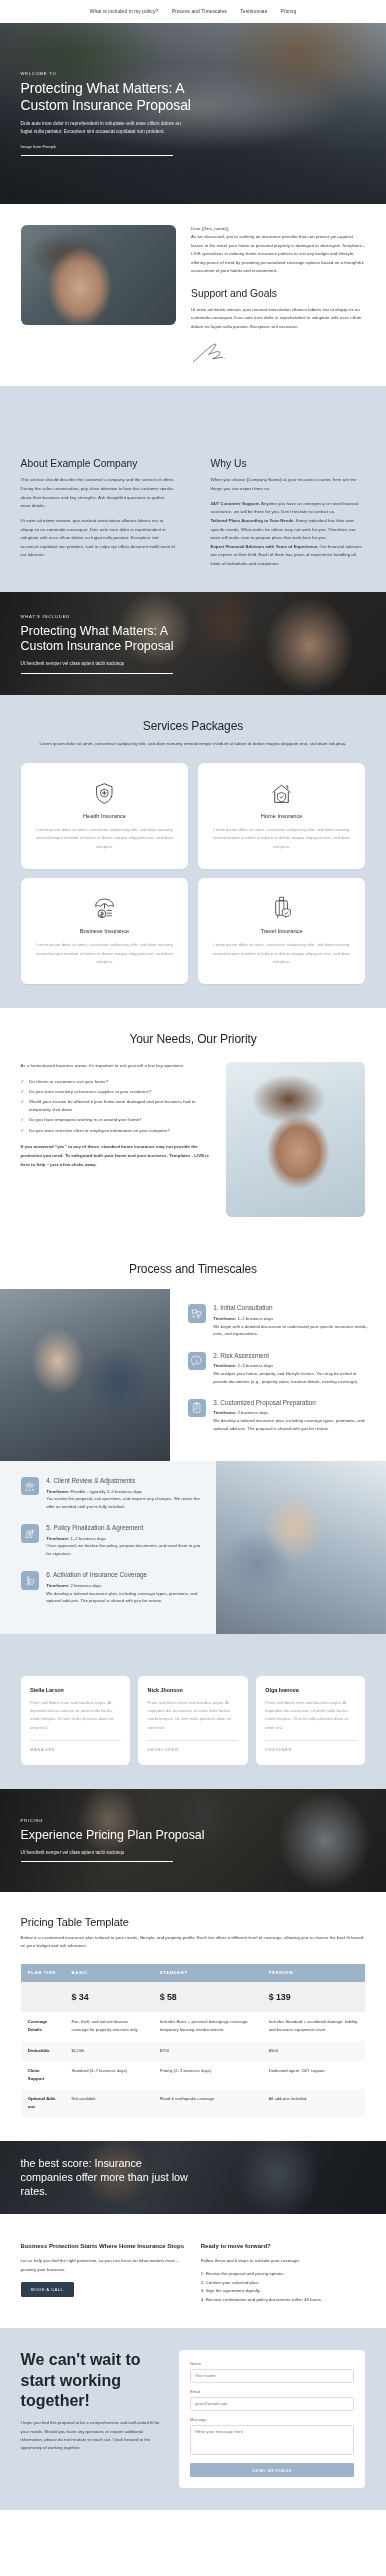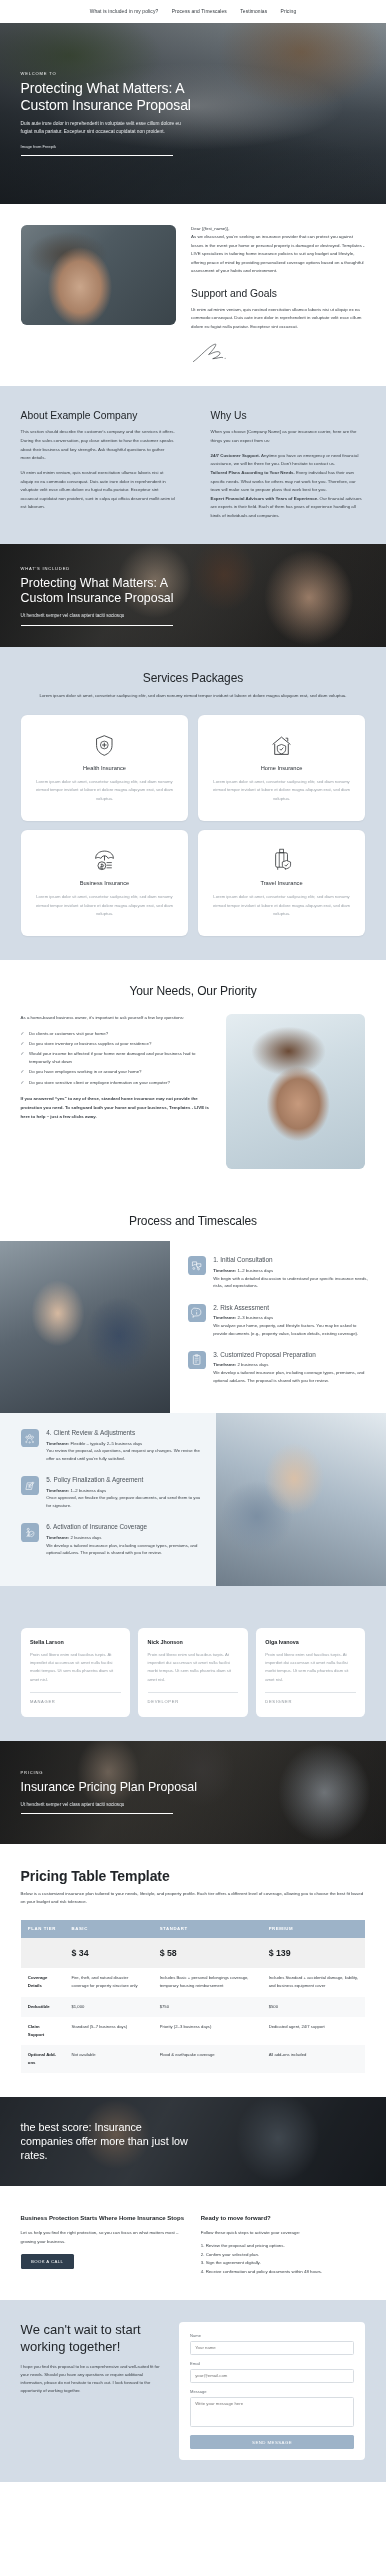--- a/index.html
+++ b/index.html
@@ -41,39 +41,39 @@
     max-width:196px;
   }
   .hero p.sub { color:#e9ecef; font-size:4.8px; line-height:1.65; max-width:170px; margin-top:7.2px; }
   .hero .credit { color:#dfe3e6; font-size:4.1px; margin-top:8.2px; }
   .rule { width:152px; height:1px; background:#fff; margin-top:6.2px; }
 
   
   .sect { padding:24px 20.6px; }
   .sect.grey { background:#d3dce6; }
   h2.ctr { text-align:center; font-weight:300; font-size:12px; letter-spacing:-0.1px; color:#22262a; }
-  h2.left { font-weight:700; font-size:14px; letter-spacing:-0.1px; color:#22262a; }
+  h2.left { font-weight:400; font-size:11px; letter-spacing:-0.1px; color:#22262a; }
   p.body { font-size:4.4px; line-height:1.95; color:#3b4147; }
   p.body.b { font-weight:bold; }
 
   
   .letter { display:flex; gap:15.5px; padding:20.6px; align-items:flex-start; }
   .letter .portrait {
     width:155px; height:100px; border-radius:5.7px; flex:none;
     background:
       radial-gradient(ellipse 46px 57px at 38% 62%, #caa68b 0%, #a98166 45%, transparent 70%),
       radial-gradient(ellipse 62px 36px at 30% 30%, #4b4640 0%, transparent 65%),
       linear-gradient(135deg,#6f7a80 0%,#4e5a61 40%,#3a444a 100%);
   }
   .letter .col { flex:1; }
   .letter h3 { font-weight:300; font-size:10.3px; margin:12.4px 0 6.2px; color:#22262a; }
   .sig { width:62px; height:23px; margin-top:9.3px; }
 
   
-  .twocol { display:flex; gap:35px; }
+  .twocol { display:flex; gap:35px;margin-top:48px; }
   .twocol > div { flex:1; }
   .twocol h3 { font-weight:300; font-size:10.3px; margin-bottom:7.2px; color:#22262a; }
 
   
   .banner { position:relative; height:103px; overflow:hidden; }
   .banner .inner { position:relative; padding:0 20.6px; height:100%; display:flex; flex-direction:column; justify-content:center; }
   .banner h2 { color:#fff; font-size:12.4px; font-weight:300; line-height:1.22; max-width:185px; }
   .banner p { color:#e6e9ec; font-size:4.6px; margin-top:7.2px; }
   .banner .rule { width:152px; }
   .b1 .photo { position:absolute; inset:0; background:
@@ -152,42 +152,42 @@
   table.pricing th {
     background:#9db3c8; color:#fff; font-size:4.3px; letter-spacing:0.6px;
     text-align:left; padding:6.2px 7.2px; font-weight:bold;
   }
   table.pricing td { padding:6.2px 7.2px; font-size:4.2px; line-height:1.85; color:#3b4147; vertical-align:top; }
   table.pricing tr.price td { background:#f0f0f0; font-size:8.8px; font-weight:bold; color:#1c2024; padding:7.2px; }
   table.pricing td.rowhead { font-weight:bold; font-size:4.3px; color:#22262a; }
   table.pricing tr.alt td { background:#f7f8f9; }
 
   
-  .quote { position:relative; height:89px; overflow:hidden; }
+  .quote { position:relative; height:73px; overflow:hidden; }
   .quote .photo { position:absolute; inset:0; background:
       radial-gradient(ellipse 62px 62px at 30% 42%, #c9a98c 0%, transparent 56%),
       radial-gradient(ellipse 72px 77px at 72% 46%, #7c8a96 0%, transparent 58%),
       linear-gradient(120deg,#3b4249 0%,#5d666e 40%,#2c3238 80%,#20252a 100%); }
   .quote .scrim { position:absolute; inset:0; background:rgba(14,17,20,.55); }
   .quote .inner { position:relative; padding:0 20.6px; height:100%; display:flex; align-items:center; }
   .quote h2 { color:#fff; font-weight:300; font-size:10.8px; line-height:1.28; max-width:170px; }
 
   
   .contact-grid { display:flex; gap:15.5px; margin-top:4.1px; }
   .contact-grid > div { flex:1; }
   .contact-grid h4 { font-size:6px; font-weight:bold; color:#22262a; margin-bottom:6.2px; line-height:1.45; }
   .btn-dark {
     display:inline-block; background:#2f3e4e; color:#fff; font-size:4.3px;
     letter-spacing:0.4px; padding:5.2px 10.3px; border-radius:1.5px; margin-top:7.2px; border:none;
   }
 
   
   .formsect { background:#d3dce6; padding:21.6px 20.6px; display:flex; gap:17.5px; }
   .formsect .lead { flex:.9; }
-  .formsect .lead h2 { font-weight:400; font-size:13px; line-height:1.3; color:#22262a; }
+  .formsect .lead h2 { font-weight:700; font-size:16px; line-height:1.3; color:#22262a; }
   .formsect .lead p { font-size:4.3px; line-height:1.9; color:#3b4147; margin-top:7.2px; }
   .formcard { flex:1.05; background:#fff; border-radius:4.1px; padding:11.3px; }
   .formcard label { display:block; font-size:4.1px; color:#6b7279; margin-bottom:2.6px; }
   .formcard input, .formcard textarea {
     width:100%; border:0.5px solid #d8dde2; border-radius:1.5px; padding:3.6px 4.1px;
     font-size:4.3px; font-family:"Liberation Sans",sans-serif; color:#31373d; margin-bottom:6.2px;
     background:#fff;
   }
   .formcard textarea { height:30px; resize:none; }
   .formcard .submit {
@@ -479,21 +479,21 @@
         <div class="role">DESIGNER</div>
       </div>
     </div>
   </section>
 
   <section class="banner b3">
     <div class="photo"></div>
     <div class="scrim"></div>
     <div class="inner">
       <div class="eyebrow">PRICING</div>
-      <h2>Insurance Pricing Plan Proposal</h2>
+      <h2>Experience Pricing Plan Proposal</h2>
       <p>Ut hendrerit semper vel class aptent taciti sociosqu</p>
       <div class="rule"></div>
     </div>
   </section>
 
   <section class="sect">
     <h2 class="left">Pricing Table Template</h2>
     <p class="body" style="margin-top:6.2px">Below is a customized insurance plan tailored to your needs, lifestyle, and property profile. Each tier offers a different level of coverage, allowing you to choose the best fit based on your budget and risk tolerance.</p>
     <table class="pricing">
       <thead>

